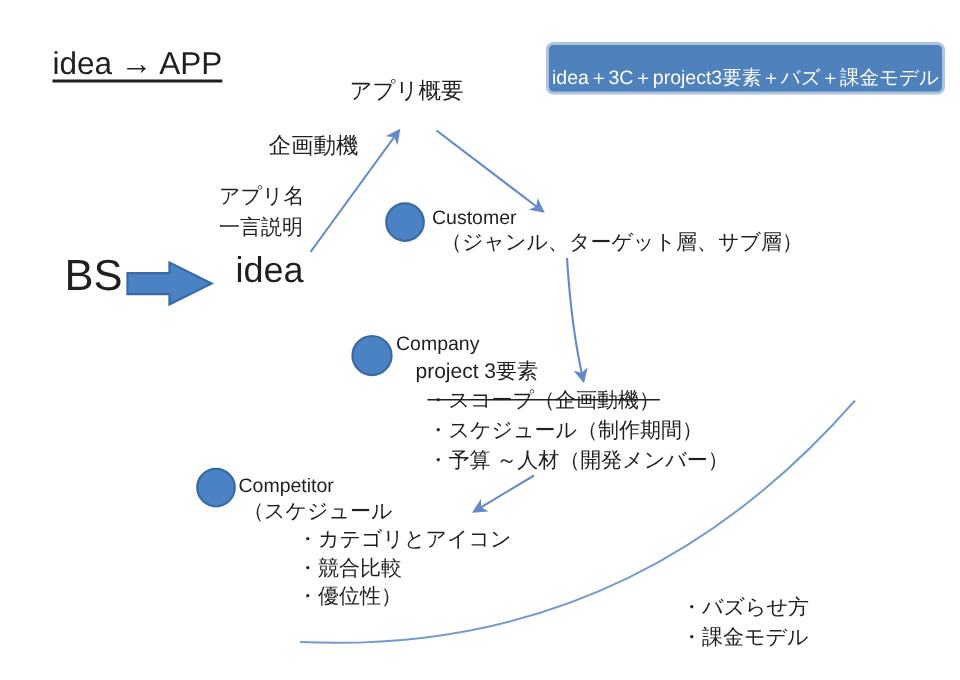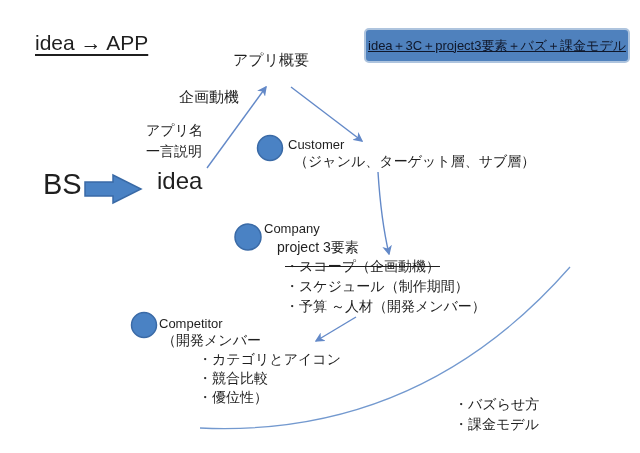--- a/index.html
+++ b/index.html
@@ -5,22 +5,22 @@
   html,body{margin:0;padding:0;background:#fff;}
   #stage{
     position:relative;width:640px;height:453px;background:#ffffff;overflow:hidden;
     font-family:"Liberation Sans","DejaVu Sans",sans-serif;color:#1f1f1f;
   }
   .txt{position:absolute;white-space:nowrap;}
   #title{left:35px;top:31px;font-size:21px;text-decoration:underline;text-underline-offset:4px;}
   #summary-box{
     position:absolute;left:364px;top:28px;width:262px;height:31px;
     background:#4F81BD;border:2px solid #AEC4DE;border-radius:5px;
-    display:flex;align-items:center;justify-content:center;
-    color:#0f172a;font-size:13px;text-decoration:underline;
+    display:flex;align-items:flex-end;justify-content:center;
+    color:#ffffff;font-size:13px;
   }
   #app-overview{left:233px;top:51px;font-size:15px;}
   #planning-motive{left:179px;top:88px;font-size:15px;}
   #app-name{left:146px;top:120px;font-size:14px;line-height:21px;}
   #bs-label{left:43px;top:168px;font-size:29px;}
   #idea-label{left:157px;top:167px;font-size:24px;}
   #customer-label{left:288px;top:137px;font-size:13px;text-align:center;}
   #customer-detail{left:294px;top:153px;font-size:14px;}
   #sitemap-label{left:399px;top:191px;font-size:15px;}
   #company-label{left:264px;top:221px;font-size:13px;}
@@ -85,21 +85,21 @@
 
   <div class="txt" id="company-label">Company</div>
   <div class="txt" id="company-sub">project 3要素</div>
   <div class="txt" id="company-items">
     <div class="strike">・スコープ（企画動機）</div>
     <div>・スケジュール（制作期間）</div>
     <div>・予算 ～人材（開発メンバー）</div>
   </div>
 
   <div class="txt" id="competitor-label">Competitor</div>
-  <div class="txt" id="competitor-sub">（開発メンバー</div>
+  <div class="txt" id="competitor-sub">（スケジュール</div>
   <div class="txt" id="competitor-items">
     <div>・カテゴリとアイコン</div>
     <div>・競合比較</div>
     <div>・優位性）</div>
   </div>
 
   <div class="txt" id="bottom-notes">
     <div>・バズらせ方</div>
     <div>・課金モデル</div>
   </div>

